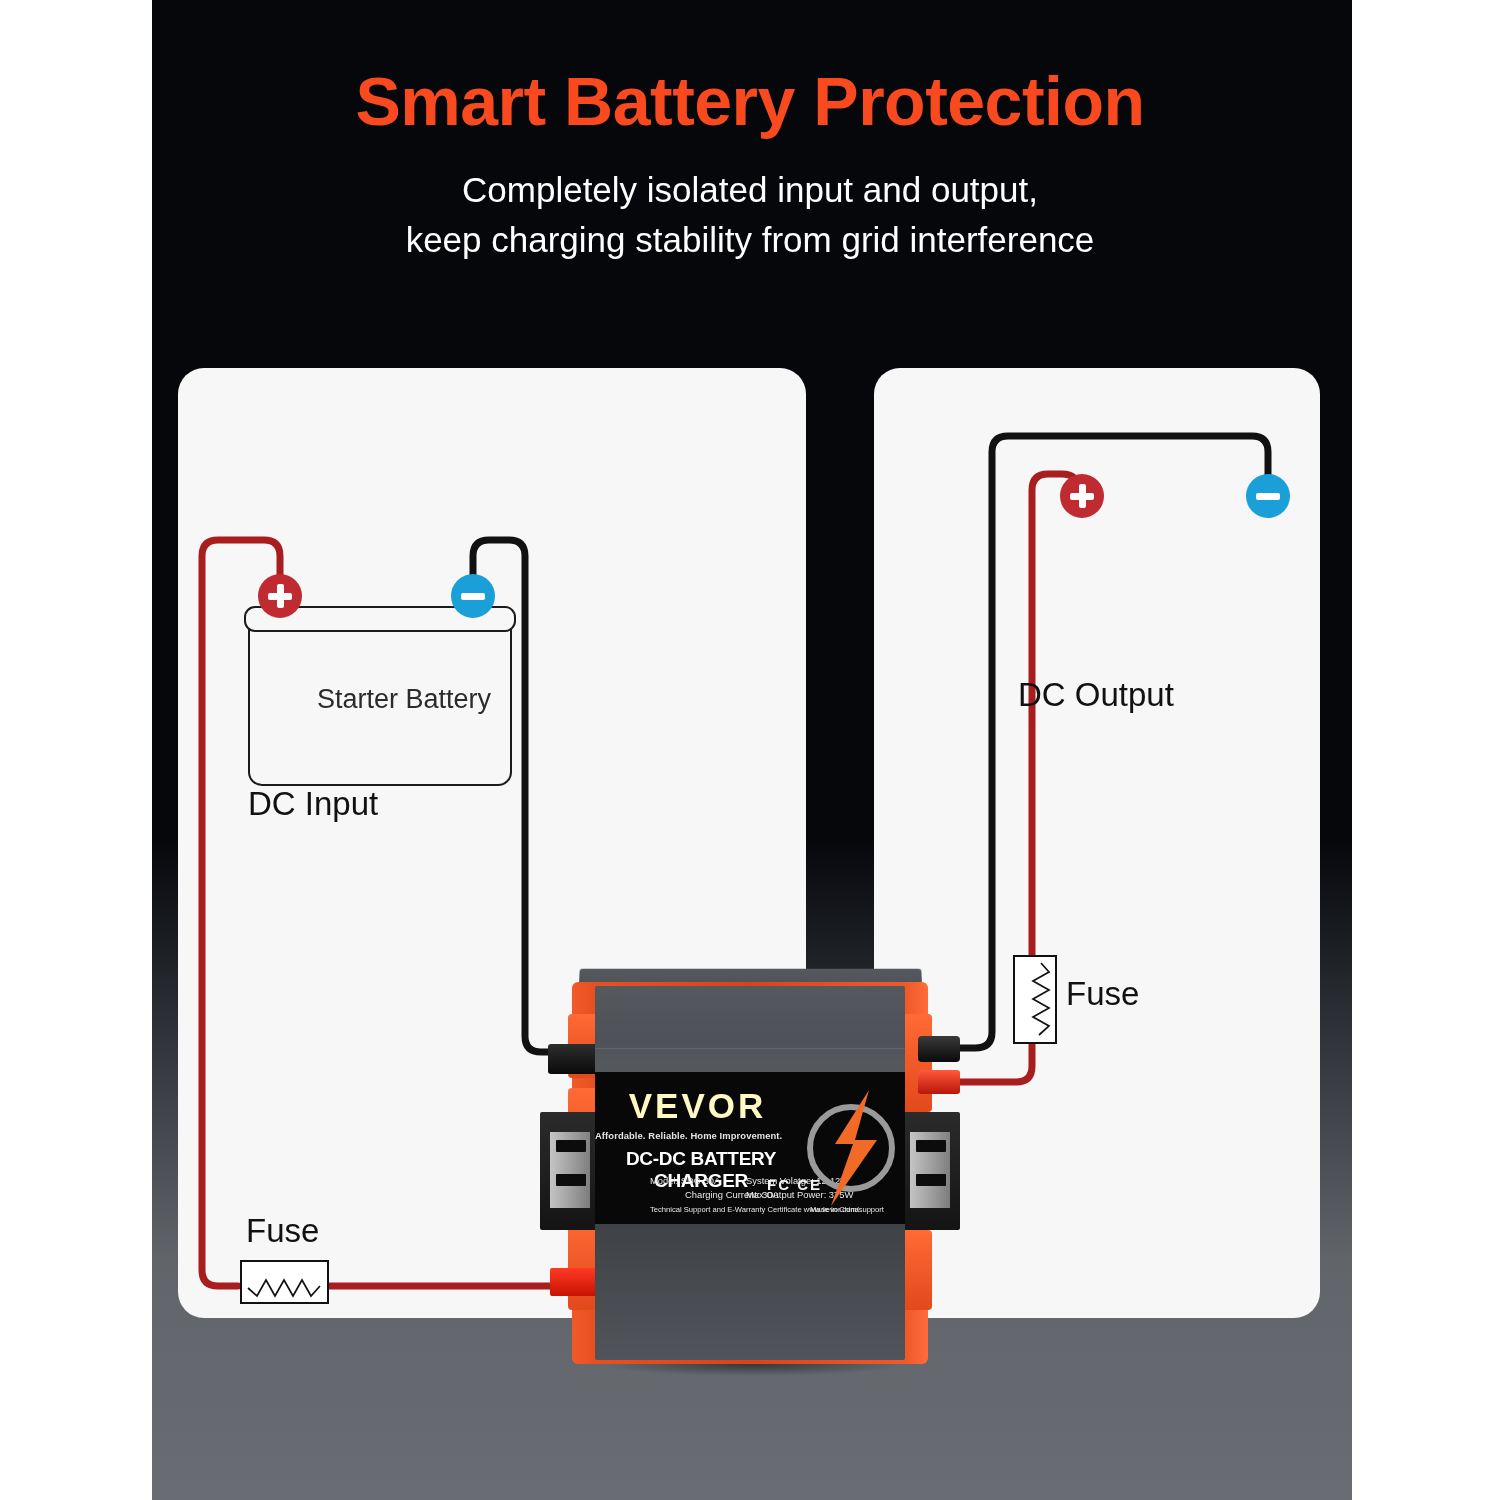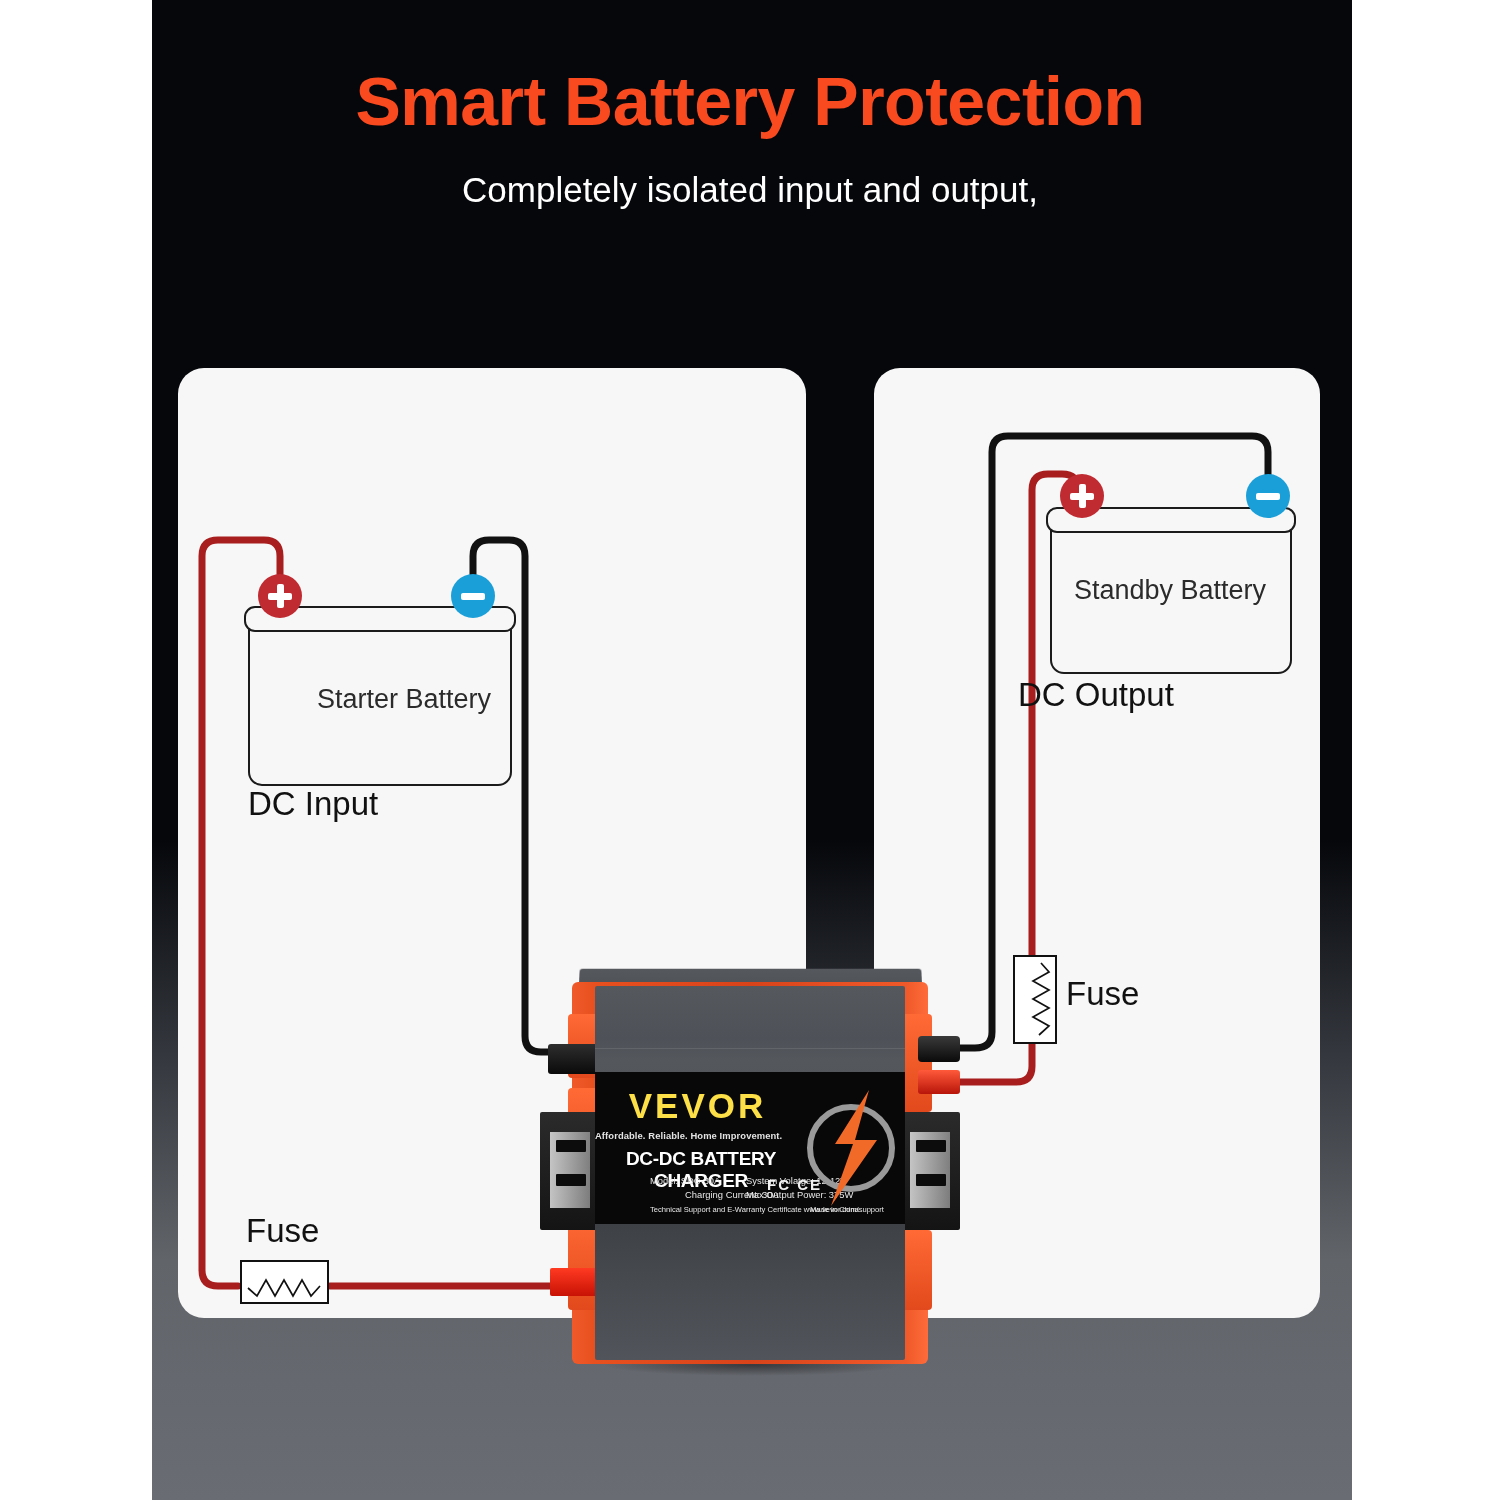--- a/index.html
+++ b/index.html
@@ -55,21 +55,21 @@
       background:linear-gradient(to right,#f05a2a 0%,#e8501f 6%,#d9431a 50%,#f05a2a 94%,#ff6b3a 100%);
       border-radius:6px;}
   .dev-body{position:absolute;left:53px;top:18px;width:310px;height:374px;
       background:linear-gradient(to bottom,#55585d 0%,#4e5157 14%,#54575c 20%,#4b4e53 60%,#3d4045 62%,#46494e 78%,#51545a 100%);
       border-radius:2px;}
   .dev-body::after{content:"";position:absolute;left:0;top:62px;width:100%;height:1px;background:rgba(255,255,255,0.10);}
   .dev-shadow{position:absolute;left:60px;top:386px;width:300px;height:22px;
       background:radial-gradient(ellipse at center,rgba(0,0,0,0.45),rgba(0,0,0,0) 70%);}
 
   .dev-label{position:absolute;left:53px;top:104px;width:310px;height:152px;background:#080808;}
-  .vevor{position:absolute;left:0;top:16px;width:205px;text-align:center;color:#fde047;
+  .vevor{position:absolute;left:0;top:16px;width:205px;text-align:center;color:#fef9c3;
          font-size:35px;font-weight:bold;letter-spacing:3px;line-height:1;}
   .vevor-sub{position:absolute;left:0;top:58px;width:205px;color:#e3e3e3;
          font-size:9.4px;font-weight:bold;letter-spacing:0.1px;}
   .dev-title{position:absolute;left:8px;top:76px;width:196px;text-align:center;color:#fff;
          font-size:19px;font-weight:bold;letter-spacing:-0.3px;}
   .spec{position:absolute;color:#e8e8e8;font-size:9.4px;white-space:nowrap;padding-left:43px;}
   .cert{position:absolute;color:#f2f2f2;font-size:15px;font-weight:bold;letter-spacing:2px;}
 
   .bolt-wrap{position:absolute;left:206px;top:10px;width:100px;height:132px;}
 
@@ -89,20 +89,21 @@
 <div id="stage">
 
   <div class="backdrop"></div>
   <div class="backdrop-inset"></div>
   <div class="side-white-l"></div>
   <div class="side-white-r"></div>
 
   <div class="title" style="color:#f8491f">Smart Battery Protection</div>
   <div class="subtitle" style="color: rgb(255, 255, 255);">
     <div>Completely isolated input and output,</div>
+    <div>keep charging stability from grid interference</div>
   </div>
 
   <div class="panel" id="panel-left"></div>
   <div class="panel" id="panel-right"></div>
 
   <svg id="wires" viewBox="0 0 1500 1500">
 
     <path d="M 280 596 L 280 556 Q 280 540 264 540 L 218 540 Q 202 540 202 556 L 202 1270 Q 202 1286 218 1286 L 238 1286" fill="none" stroke="#a81d1d" stroke-width="7" stroke-linecap="round"></path>
     <path d="M 330 1286 L 560 1286" fill="none" stroke="#a81d1d" stroke-width="7" stroke-linecap="round"></path>
 
@@ -121,25 +122,20 @@
   </div>
   <div class="term pos" style="left:258px;top:574px;">
     <div class="bar h"></div>
     <div class="bar v"></div>
   </div>
   <div class="term neg" style="left:451px;top:574px;">
     <div class="bar h"></div>
   </div>
   <div class="bat-caption" style="left:248px;top:785px;">DC Input</div>
 
-  <div class="battery" id="bat-right" style="left:1050px;top:487px;width:240px;height:190px;">
-    <div class="bat-body" style="width:238px;height:155px;"></div>
-    <div class="bat-cap" style="width:246px;"></div>
-    <div class="bat-label" style="top:88px;">Standby Battery</div>
-  </div>
   <div class="term pos" style="left:1060px;top:474px;">
     <div class="bar h"></div>
     <div class="bar v"></div>
   </div>
   <div class="term neg" style="left:1246px;top:474px;">
     <div class="bar h"></div>
   </div>
   <div class="bat-caption" style="left:1018px;top:676px;">DC Output</div>
 
   <div class="fuse-box" style="left:240px;top:1260px;width:85px;height:40px;">

